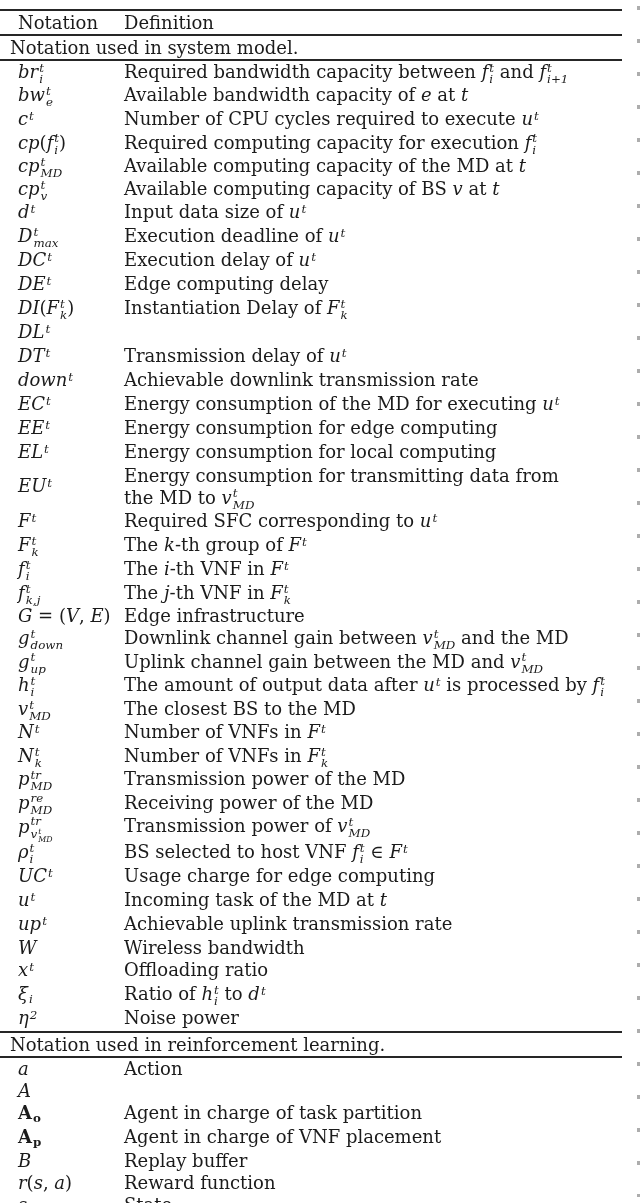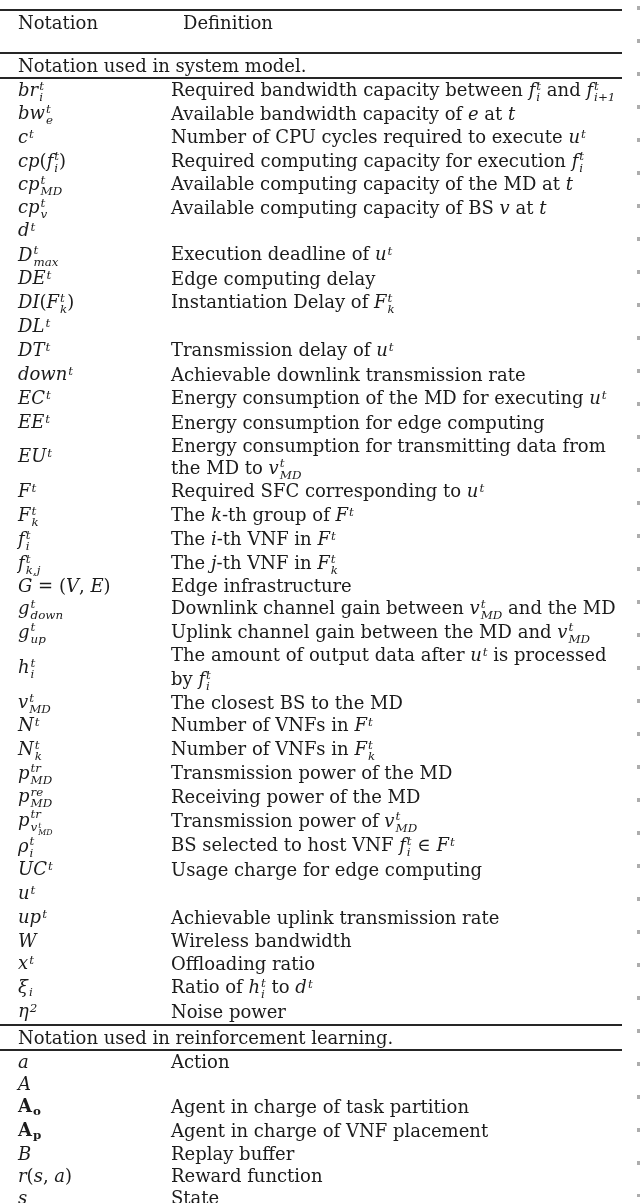--- a/index.html
+++ b/index.html
@@ -4,26 +4,26 @@
 <style>
   html,body{margin:0;padding:0;}
   body{
     width:640px;height:1203px;background:#ffffff;overflow:hidden;position:relative;
     font-family:"DejaVu Serif","Liberation Serif",serif;
     color:#1b1b1b;
     -webkit-font-smoothing:antialiased;
   }
   .tbl{position:absolute;left:0;top:9px;width:622px;font-size:18px;}
   .rl{height:2px;background:#262626;}
-  .hdr{display:flex;align-items:baseline;height:41px;line-height:23px;gap:12px;}
-  .secrow{height:23px;line-height:23px;padding-left:18px;white-space:nowrap;}
-  .row{display:flex;align-items:center;min-height:22px;line-height:22px;}
+  .hdr{display:flex;align-items:baseline;height:23px;line-height:23px;}
+  .secrow{height:23px;line-height:23px;padding-left:10px;white-space:nowrap;}
+  .row{display:flex;align-items:flex-start;min-height:22px;line-height:22px;}
   .row.mid{align-items:center;}
   .c1{flex:0 0 124px;padding-left:18px;box-sizing:border-box;white-space:nowrap;}
-  .c2{flex:1;padding-right:4px;margin-left:47px;}
+  .c2{flex:1;padding-right:4px;}
   
   .sg{white-space:pre-wrap;}
   .s-it > .bx{font-style:italic;}
   .s-cal > .bx{font-style:italic;}
   .s-bf > .bx{font-weight:700;font-style:normal;}
   .up,.dn,.uu,.dd{font-style:italic;}
   .s-bf .dn{font-style:normal;font-weight:700;}
   .up{font-size:.66em;position:relative;top:-.42em;margin-left:1px;}
   .dn{font-size:.66em;position:relative;top:.26em;margin-left:1px;}
   .ss{display:inline-flex;flex-direction:column;align-items:flex-start;
@@ -67,26 +67,31 @@
       <div class="row">
         <div class="c1"><span class="sg s-it"><span class="bx">cp</span><span class="ss"><span class="uu">t</span><span class="dd">MD</span></span></span></div>
         <div class="c2"><span class="sg s-rm"><span class="bx">Available computing capacity of the MD at </span></span><span class="sg s-it"><span class="bx">t</span></span></div>
       </div>
       <div class="row">
         <div class="c1"><span class="sg s-it"><span class="bx">cp</span><span class="ss"><span class="uu">t</span><span class="dd">v</span></span></span></div>
         <div class="c2"><span class="sg s-rm"><span class="bx">Available computing capacity of BS </span></span><span class="sg s-it"><span class="bx">v</span></span><span class="sg s-rm"><span class="bx"> at </span></span><span class="sg s-it"><span class="bx">t</span></span></div>
       </div>
       <div class="row">
         <div class="c1"><span class="sg s-it"><span class="bx">d</span><span class="up">t</span></span></div>
+        <div class="c2"><span class="sg s-rm"><span class="bx">Input data size of </span></span><span class="sg s-it"><span class="bx">u</span><span class="up">t</span></span></div>
       </div>
       <div class="row">
         <div class="c1"><span class="sg s-it"><span class="bx">D</span><span class="ss"><span class="uu">t</span><span class="dd">max</span></span></span></div>
         <div class="c2"><span class="sg s-rm"><span class="bx">Execution deadline of </span></span><span class="sg s-it"><span class="bx">u</span><span class="up">t</span></span></div>
       </div>
       <div class="row">
+        <div class="c1"><span class="sg s-it"><span class="bx">DC</span><span class="up">t</span></span></div>
+        <div class="c2"><span class="sg s-rm"><span class="bx">Execution delay of </span></span><span class="sg s-it"><span class="bx">u</span><span class="up">t</span></span></div>
+      </div>
+      <div class="row">
         <div class="c1"><span class="sg s-it"><span class="bx">DE</span><span class="up">t</span></span></div>
         <div class="c2"><span class="sg s-rm"><span class="bx">Edge computing delay</span></span></div>
       </div>
       <div class="row">
         <div class="c1"><span class="sg s-it"><span class="bx">DI</span></span><span class="sg s-rm"><span class="bx">(</span></span><span class="sg s-it"><span class="bx">F</span><span class="ss"><span class="uu">t</span><span class="dd">k</span></span></span><span class="sg s-rm"><span class="bx">)</span></span></div>
         <div class="c2"><span class="sg s-rm"><span class="bx">Instantiation Delay of </span></span><span class="sg s-it"><span class="bx">F</span><span class="ss"><span class="uu">t</span><span class="dd">k</span></span></span></div>
       </div>
       <div class="row">
         <div class="c1"><span class="sg s-it"><span class="bx">DL</span><span class="up">t</span></span></div>
       </div>
@@ -98,20 +103,24 @@
         <div class="c1"><span class="sg s-it"><span class="bx">down</span><span class="up">t</span></span></div>
         <div class="c2"><span class="sg s-rm"><span class="bx">Achievable downlink transmission rate</span></span></div>
       </div>
       <div class="row">
         <div class="c1"><span class="sg s-it"><span class="bx">EC</span><span class="up">t</span></span></div>
         <div class="c2"><span class="sg s-rm"><span class="bx">Energy consumption of the MD for executing </span></span><span class="sg s-it"><span class="bx">u</span><span class="up">t</span></span></div>
       </div>
       <div class="row">
         <div class="c1"><span class="sg s-it"><span class="bx">EE</span><span class="up">t</span></span></div>
         <div class="c2"><span class="sg s-rm"><span class="bx">Energy consumption for edge computing</span></span></div>
+      </div>
+      <div class="row">
+        <div class="c1"><span class="sg s-it"><span class="bx">EL</span><span class="up">t</span></span></div>
+        <div class="c2"><span class="sg s-rm"><span class="bx">Energy consumption for local computing</span></span></div>
       </div>
       <div class="row mid">
         <div class="c1"><span class="sg s-it"><span class="bx">EU</span><span class="up">t</span></span></div>
         <div class="c2"><span class="sg s-rm"><span class="bx">Energy consumption for transmitting data from</span></span><br><span class="sg s-rm"><span class="bx">the MD to </span></span><span class="sg s-it"><span class="bx">v</span><span class="ss"><span class="uu">t</span><span class="dd">MD</span></span></span></div>
       </div>
       <div class="row">
         <div class="c1"><span class="sg s-it"><span class="bx">F</span><span class="up">t</span></span></div>
         <div class="c2"><span class="sg s-rm"><span class="bx">Required SFC corresponding to </span></span><span class="sg s-it"><span class="bx">u</span><span class="up">t</span></span></div>
       </div>
       <div class="row">
@@ -169,20 +178,21 @@
       <div class="row">
         <div class="c1"><span class="sg s-it"><span class="bx">ρ</span><span class="ss"><span class="uu">t</span><span class="dd">i</span></span></span></div>
         <div class="c2"><span class="sg s-rm"><span class="bx">BS selected to host VNF </span></span><span class="sg s-it"><span class="bx">f</span><span class="ss"><span class="uu">t</span><span class="dd">i</span></span></span><span class="sg s-rm"><span class="bx"> ∈ </span></span><span class="sg s-it"><span class="bx">F</span><span class="up">t</span></span></div>
       </div>
       <div class="row">
         <div class="c1"><span class="sg s-it"><span class="bx">UC</span><span class="up">t</span></span></div>
         <div class="c2"><span class="sg s-rm"><span class="bx">Usage charge for edge computing</span></span></div>
       </div>
       <div class="row">
         <div class="c1"><span class="sg s-it"><span class="bx">u</span><span class="up">t</span></span></div>
+        <div class="c2"><span class="sg s-rm"><span class="bx">Incoming task of the MD at </span></span><span class="sg s-it"><span class="bx">t</span></span></div>
       </div>
       <div class="row">
         <div class="c1"><span class="sg s-it"><span class="bx">up</span><span class="up">t</span></span></div>
         <div class="c2"><span class="sg s-rm"><span class="bx">Achievable uplink transmission rate</span></span></div>
       </div>
       <div class="row">
         <div class="c1"><span class="sg s-it"><span class="bx">W</span></span></div>
         <div class="c2"><span class="sg s-rm"><span class="bx">Wireless bandwidth</span></span></div>
       </div>
       <div class="row">

